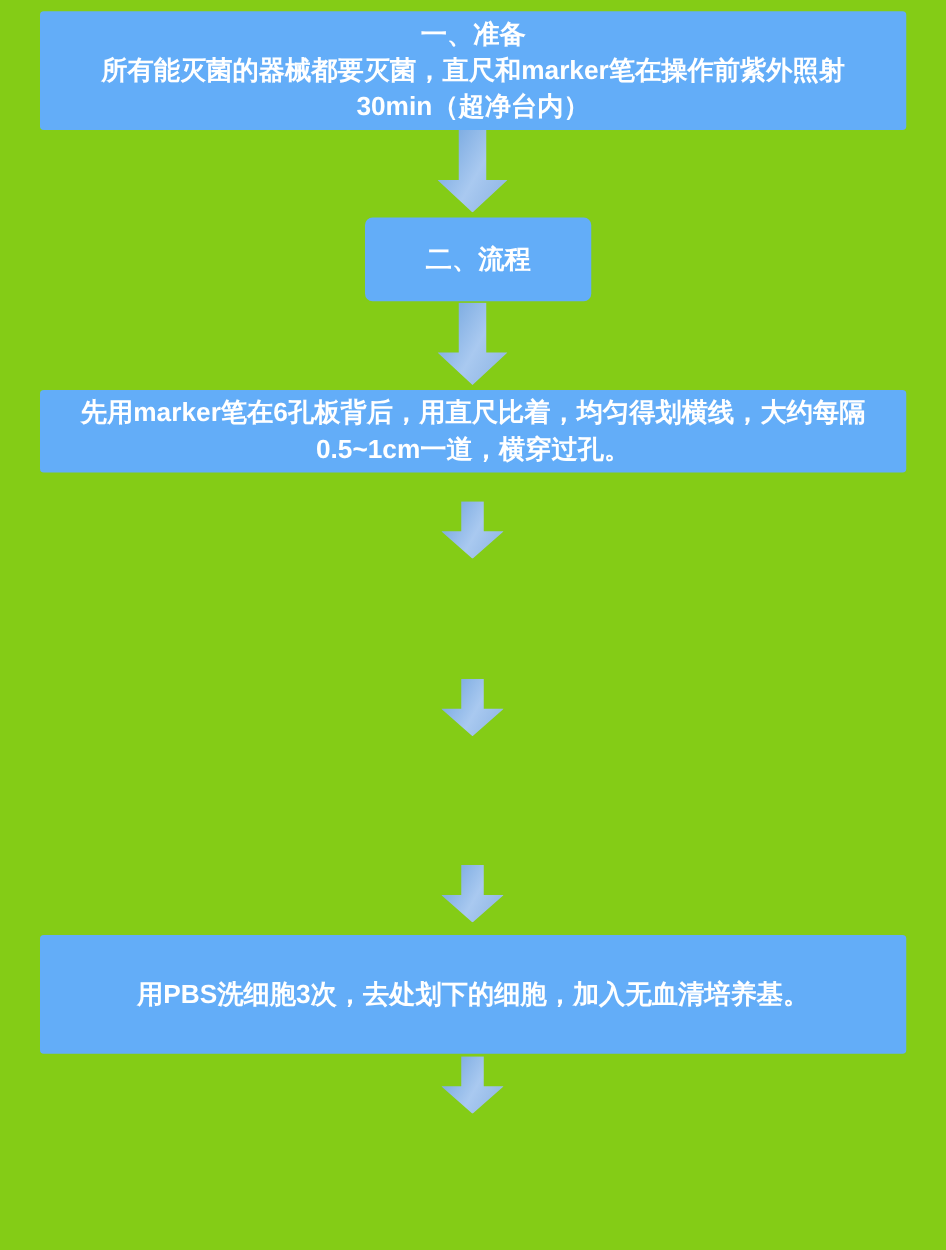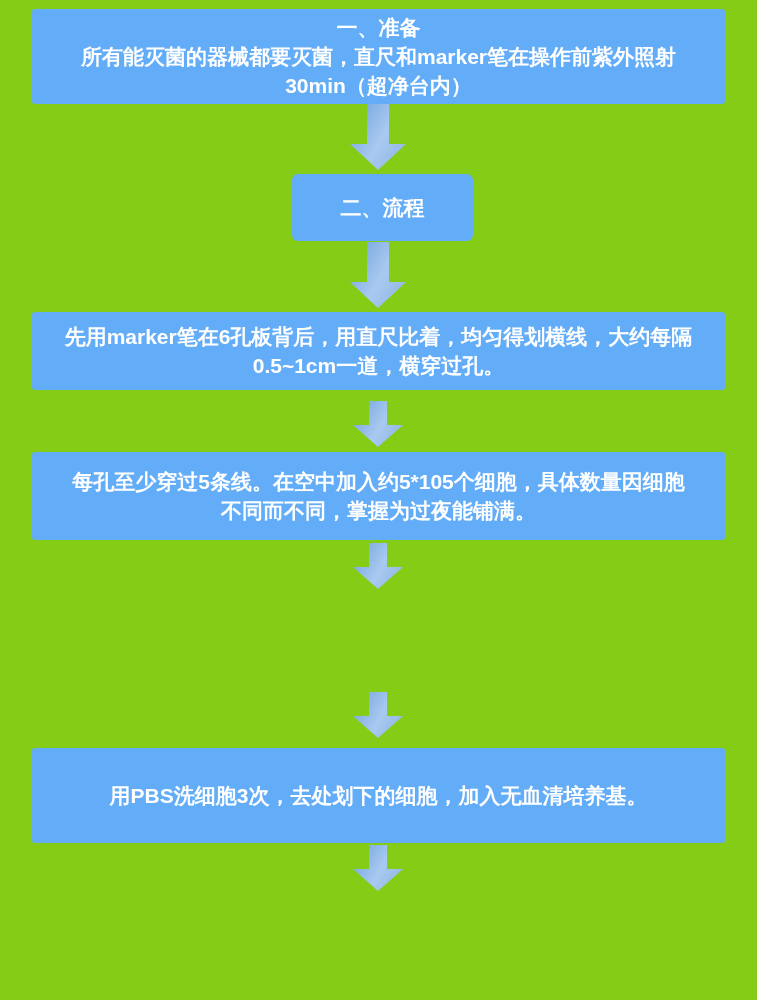--- a/index.html
+++ b/index.html
@@ -18,21 +18,21 @@
     text-align:center;
     white-space:pre-line;
     font-size:21px; line-height:29px; font-weight:bold;
     border-radius:3px;
     box-sizing:border-box;
     padding:0 10px;
   }
   .wide { left:32px; width:693px; }
   #b1 { top:9px;   height:95px; }
   #b2 { left:292px; top:174px; width:181px; height:67px; border-radius:6px;text-align:center; }
-  #b3 { top:312px; height:78px; }
+  #b3 { top:312px; height:66px; }
   #b4 { top:452px; height:88px; }
   #b5 { top:598px; height:90px; }
   #b6 { top:748px; height:95px; }
   #b7 { top:899px; height:88px; }
 
   .arrow {
     position:absolute;
     background:linear-gradient(120deg,
       var(--arrow-dark,#6BA0DC) 0%,
       var(--arrow-light,#A9C9F0) 55%,
@@ -66,22 +66,20 @@
 
   <div class="step" id="b2">二、流程</div>
 
   <div class="arrow arrow-lg" id="a2"></div>
 
   <div class="step wide" id="b3">先用marker笔在6孔板背后，用直尺比着，均匀得划横线，大约每隔
 0.5~1cm一道，横穿过孔。</div>
 
   <div class="arrow arrow-sm" id="a3"></div>
 
-  <div class="step wide" id="b4">每孔至少穿过5条线。在空中加入约5*105个细胞，具体数量因细胞
-不同而不同，掌握为过夜能铺满。</div>
 
   <div class="arrow arrow-sm" id="a4"></div>
 
 
   <div class="arrow arrow-sm" id="a5"></div>
 
   <div class="step wide" id="b6">用PBS洗细胞3次，去处划下的细胞，加入无血清培养基。</div>
 
   <div class="arrow arrow-sm" id="a6"></div>
 

